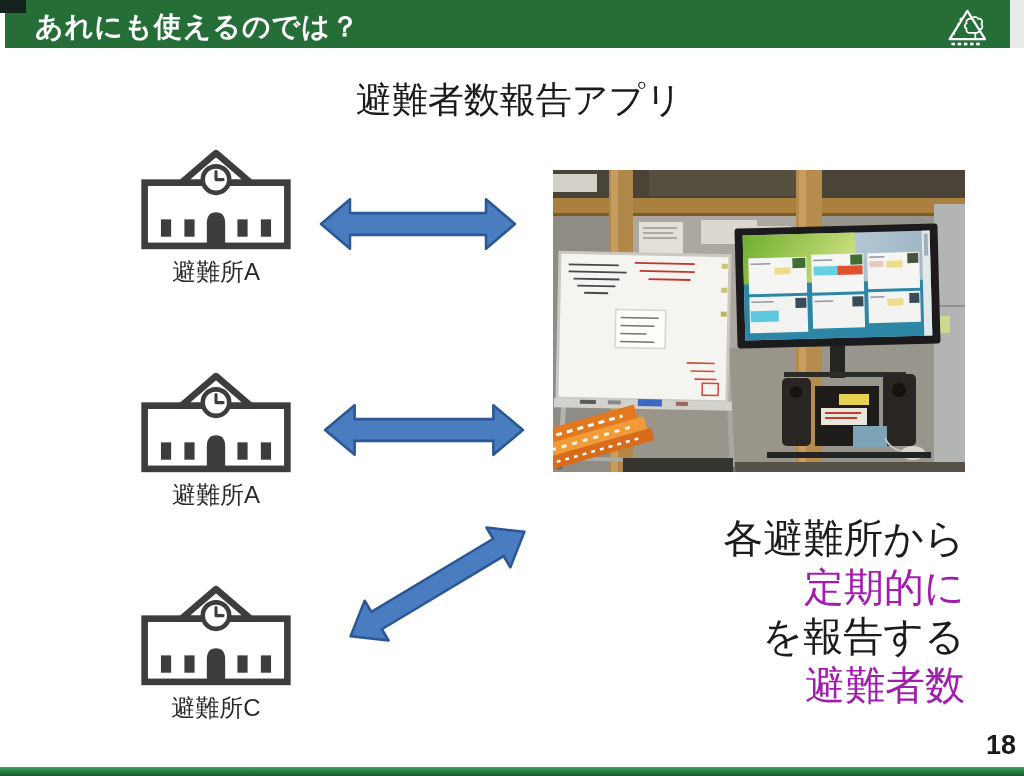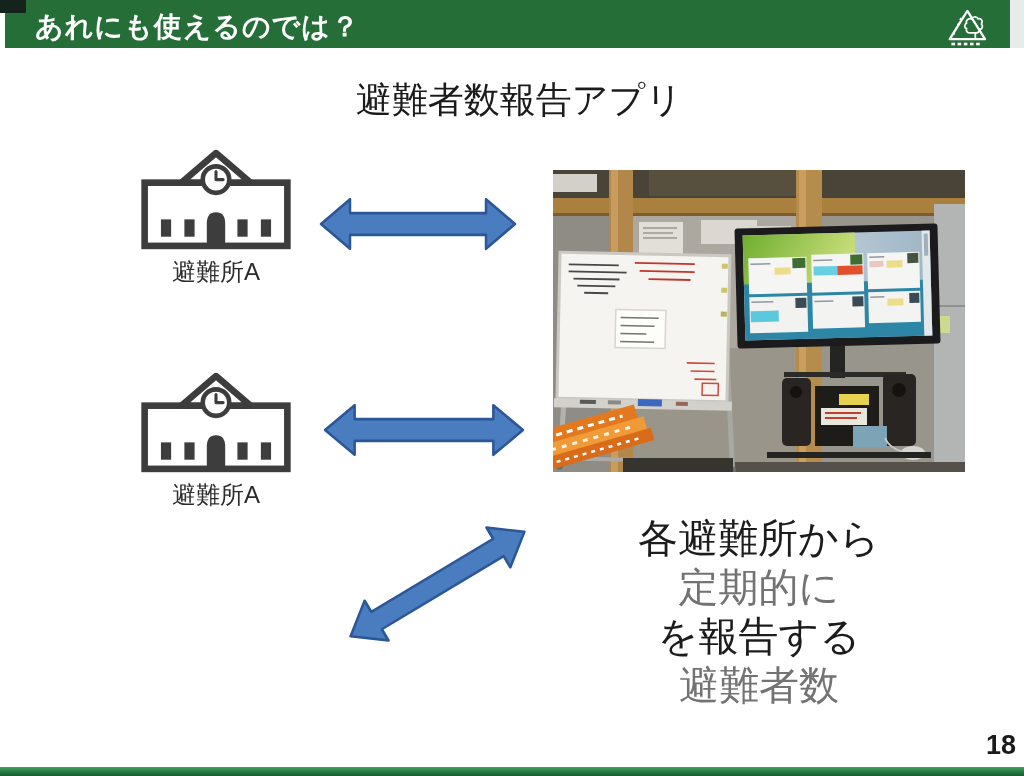--- a/index.html
+++ b/index.html
@@ -30,22 +30,22 @@
   .arrow { position:absolute; }
   .arrow-1 { left:318px; top:194px; width:200px; height:60px; }
   .arrow-2 { left:322px; top:400px; width:204px; height:60px; }
   .arrow-3 { left:333px; top:556px; width:209px; height:56px; transform:rotate(-31deg); }
 
   
   .photo { position:absolute; left:553px; top:170px; width:412px; height:302px; }
 
   
   .description { position:absolute; left:553px; top:514px; width:412px; text-align:center; }
-  .desc-line { font-size:40px; line-height:49px; color:#1c1c1c; white-space:nowrap; }
-  .desc-line.red { color:#737373; }
+  .desc-line { font-size:40px; line-height:49px; color:#1c1c1c; white-space:nowrap;text-align:right; }
+  .desc-line.red { color:#a21caf; }
 
   
   .page-number { position:absolute; right:8px; top:730px; font-size:27px; font-weight:bold; color:#1a1a1a; }
   .footer-bar { position:absolute; left:0; bottom:0; width:1024px; height:9px;
     background:linear-gradient(#4aa066 0%, #268044 45%, #17592e 100%); }
 </style>
 </head>
 <body>
 
 <div class="slide">
@@ -96,20 +96,34 @@
       <path d="M76,31 L76,23 M76,31 L83,31" stroke="#3d3d3d" stroke-width="3" stroke-linecap="round" fill="none"></path>
       <path d="M67,96 L67,74 Q67,63 76,63 Q85,63 85,74 L85,96 Z" fill="#3d3d3d"></path>
       <rect x="22" y="70" width="10" height="17" fill="#3d3d3d"></rect>
       <rect x="45" y="70" width="10" height="17" fill="#3d3d3d"></rect>
       <rect x="97" y="70" width="10" height="17" fill="#3d3d3d"></rect>
       <rect x="120" y="70" width="10" height="17" fill="#3d3d3d"></rect>
     </svg>
     <div class="shelter-label">避難所A</div>
   </div>
 
+  <div class="shelter shelter-c">
+    <svg viewBox="0 0 152 102" width="156" height="104">
+      <rect x="6" y="34" width="140" height="62" fill="#ffffff" stroke="#3d3d3d" stroke-width="6.5"></rect>
+      <path d="M42,34 L76,5 L110,34 Z" fill="#ffffff" stroke="#3d3d3d" stroke-width="6.5" stroke-linejoin="round"></path>
+      <circle cx="76" cy="31" r="13" fill="#ffffff" stroke="#3d3d3d" stroke-width="4.5"></circle>
+      <path d="M76,31 L76,23 M76,31 L83,31" stroke="#3d3d3d" stroke-width="3" stroke-linecap="round" fill="none"></path>
+      <path d="M67,96 L67,74 Q67,63 76,63 Q85,63 85,74 L85,96 Z" fill="#3d3d3d"></path>
+      <rect x="22" y="70" width="10" height="17" fill="#3d3d3d"></rect>
+      <rect x="45" y="70" width="10" height="17" fill="#3d3d3d"></rect>
+      <rect x="97" y="70" width="10" height="17" fill="#3d3d3d"></rect>
+      <rect x="120" y="70" width="10" height="17" fill="#3d3d3d"></rect>
+    </svg>
+    <div class="shelter-label">避難所C</div>
+  </div>
 
   <div class="arrow arrow-1">
     <svg viewBox="0 0 200 58" width="200" height="60" preserveAspectRatio="none">
       <polygon points="3,29 32,5 32,18.5 168,18.5 168,5 197,29 168,53 168,39.5 32,39.5 32,53" fill="#4a7cc0" stroke="#2b5796" stroke-width="2.5" stroke-linejoin="round"></polygon>
     </svg>
   </div>
   <div class="arrow arrow-2">
     <svg viewBox="0 0 200 58" width="204" height="60" preserveAspectRatio="none">
       <polygon points="3,29 32,5 32,18.5 168,18.5 168,5 197,29 168,53 168,39.5 32,39.5 32,53" fill="#4a7cc0" stroke="#2b5796" stroke-width="2.5" stroke-linejoin="round"></polygon>
     </svg>

